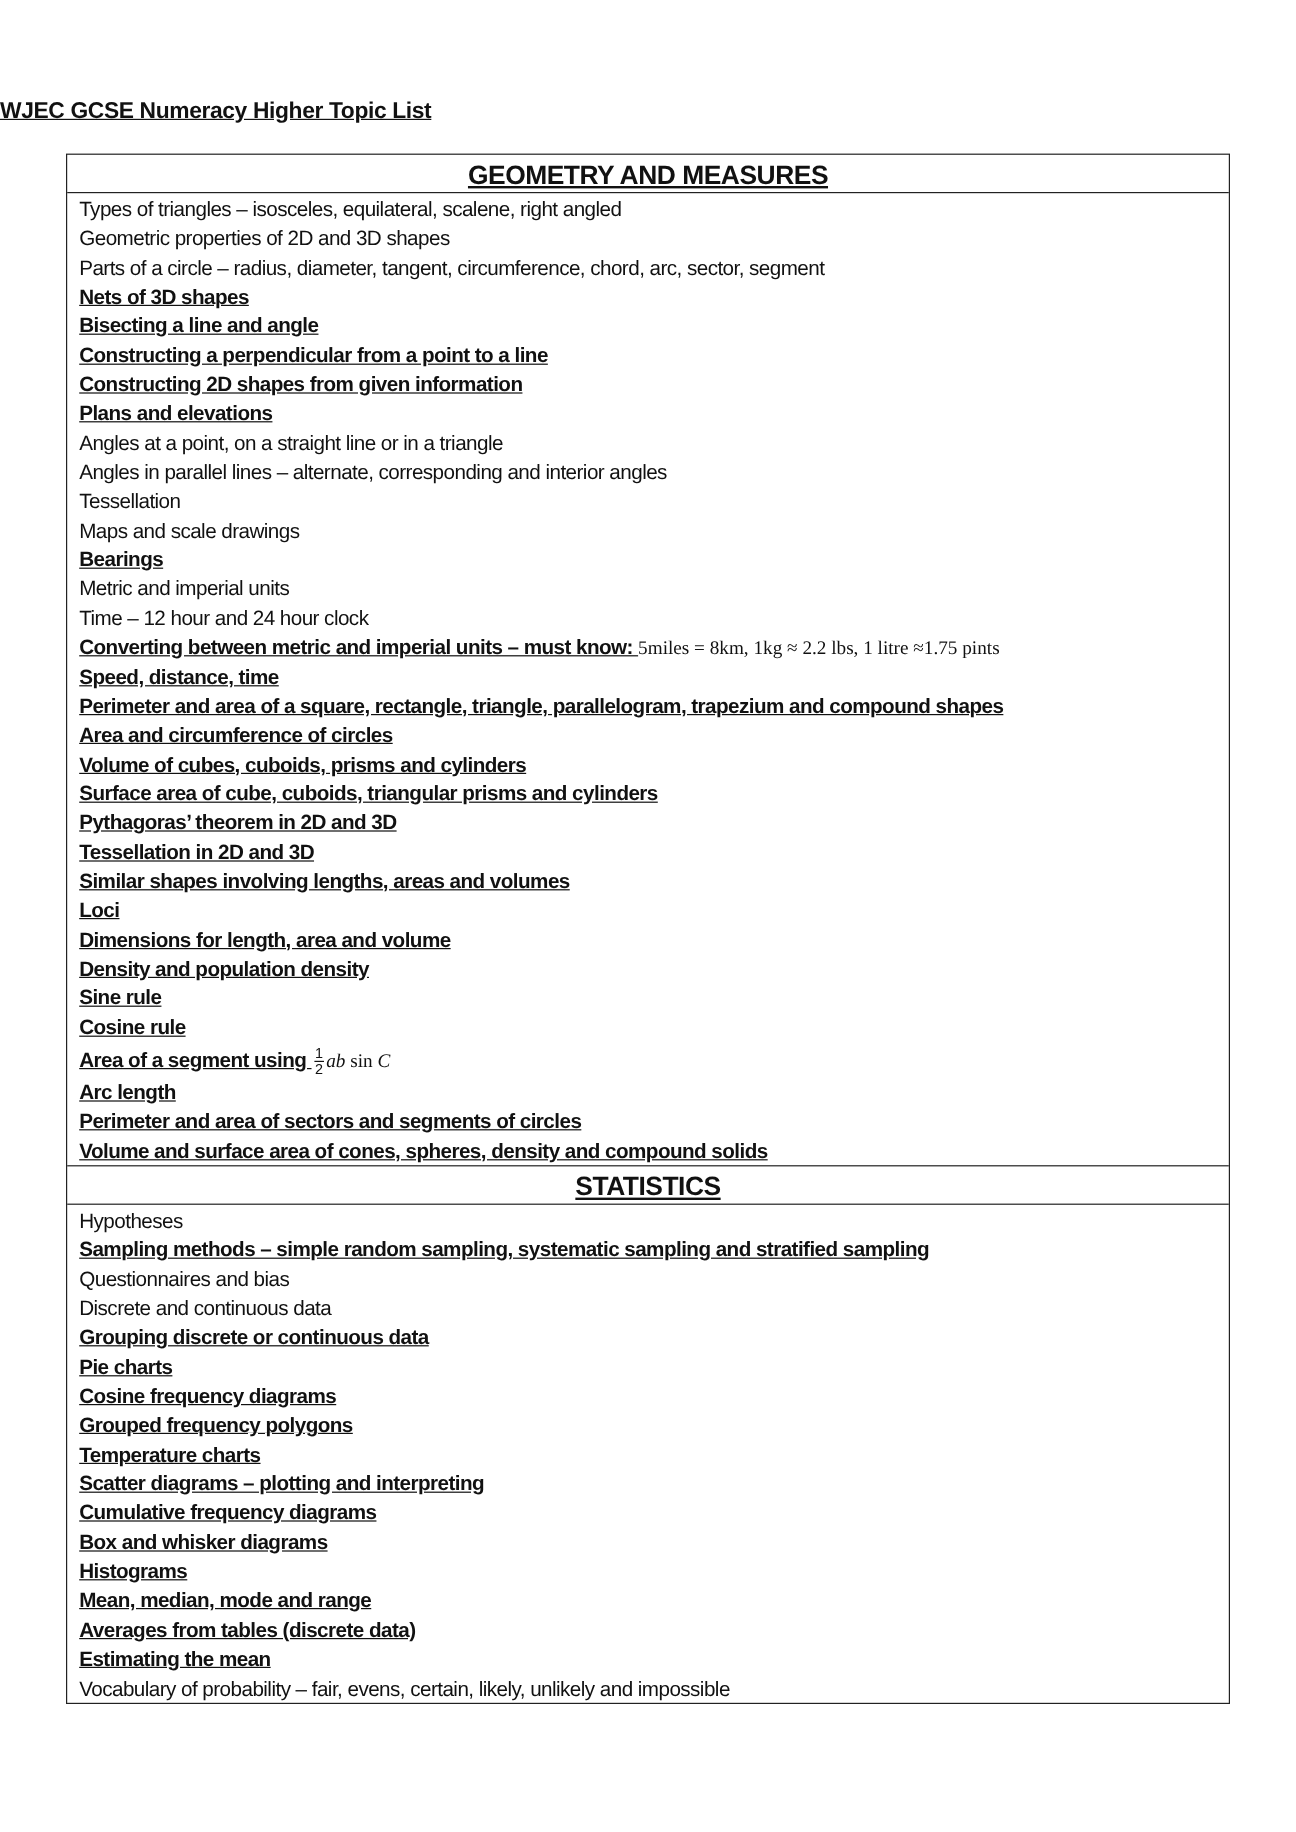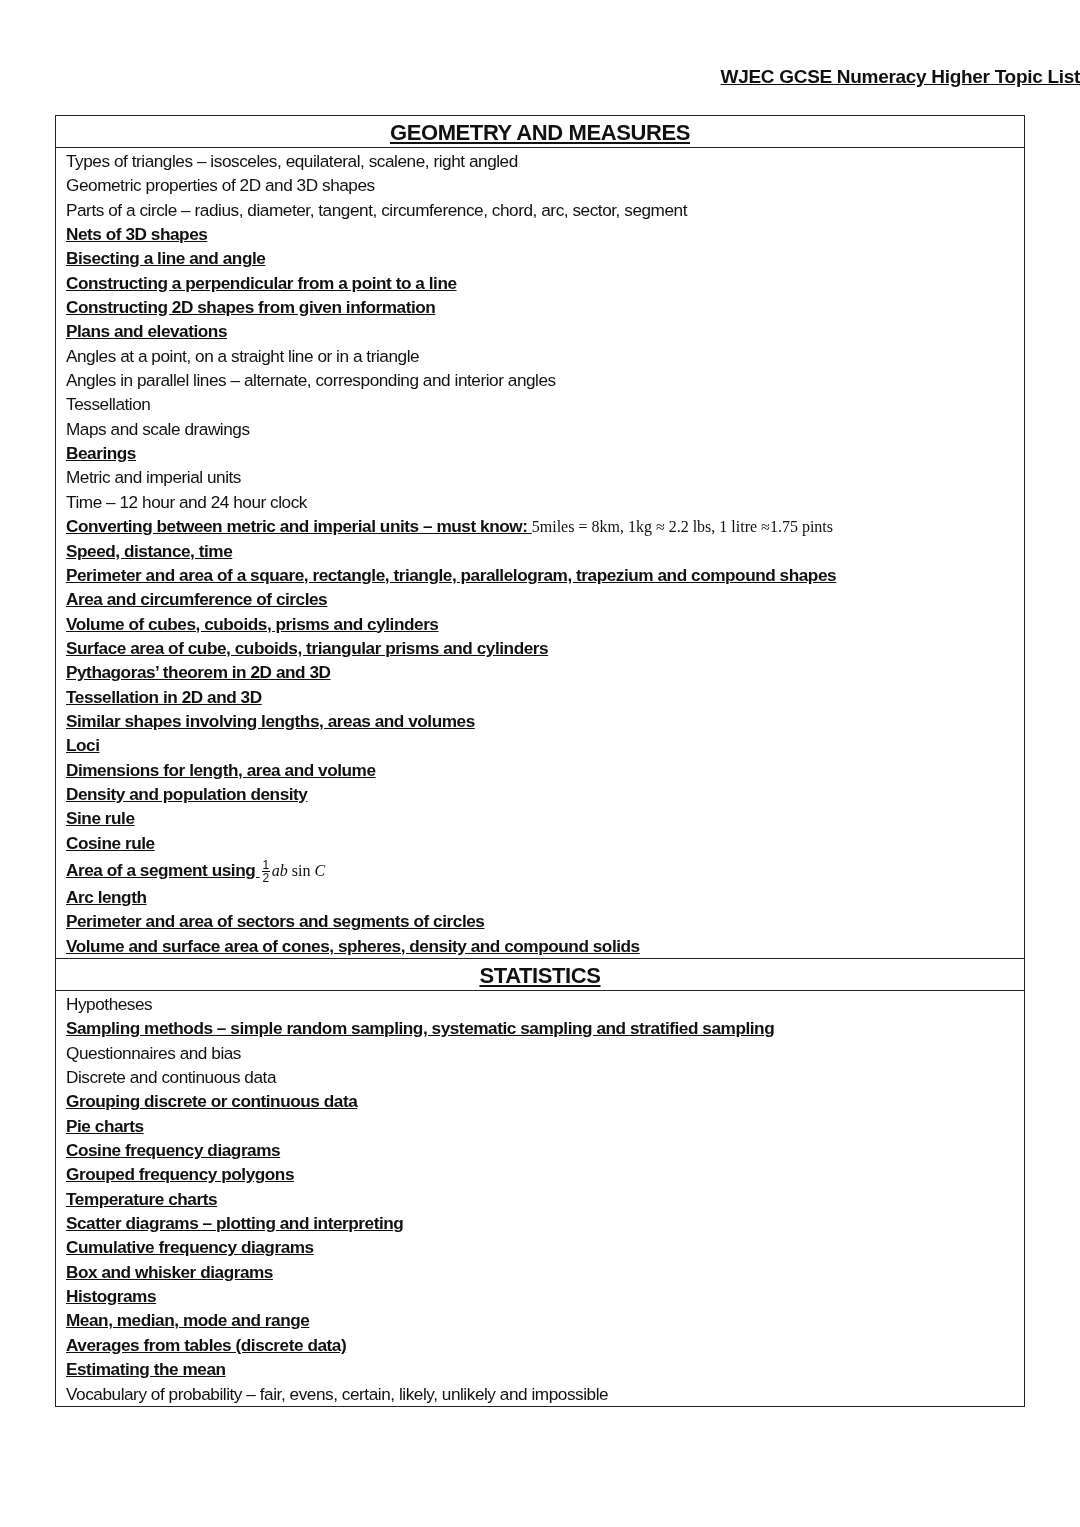--- a/index.html
+++ b/index.html
@@ -1,18 +1,18 @@
 <!DOCTYPE html>
 <html><head>
 <meta charset="utf-8">
 <style>
   html, body { margin: 0; padding: 0; background: #ffffff; }
   body { width: 1080px; height: 1527px; position: relative; font-family: "Liberation Sans", sans-serif; color: #111; }
-  .doc-title { position: absolute; top: 66px; left: 0; width: 1080px; text-align: right; font-size: 19px; font-weight: bold; text-decoration: underline; letter-spacing: -0.3px; }
-  .table { position: absolute; left: 55px; top: 115px; width: 968px; border: 1.5px solid #222; }
+  .doc-title { position: absolute; top: 82px; left: 0; width: 1080px; text-align: left; font-size: 19px; font-weight: bold; text-decoration: underline; letter-spacing: -0.3px; }
+  .table { position: absolute; left: 55px; top: 128px; width: 968px; border: 1.5px solid #222; }
   .section-head { height: 31px; line-height: 33px; text-align: center; font-size: 22px; font-weight: bold; text-decoration: underline; border-bottom: 1.5px solid #222; letter-spacing: -0.4px; }
   .section-head.stats { border-top: 1.5px solid #222; }
   .items { padding: 1px 0 0 10px; }
   .item { height: 24.35px; line-height: 24px; font-size: 17.2px; white-space: nowrap; letter-spacing: -0.45px; }
   .item.bold { font-weight: bold; }
   .item.bold .label { text-decoration: underline; }
   .math { font-family: "Liberation Serif", serif; font-weight: normal; font-size: 16px; letter-spacing: 0; text-decoration: none; }
   .item.tall { height: 30px; line-height: 30px; }
   .frac { display: inline-block; vertical-align: middle; text-align: center; font-family: "Liberation Sans", sans-serif; font-size: 12px; line-height: 12px; font-weight: normal; margin: 0 2px; }
   .frac .num { display: block; border-bottom: 1px solid #111; padding: 0 1px; }

